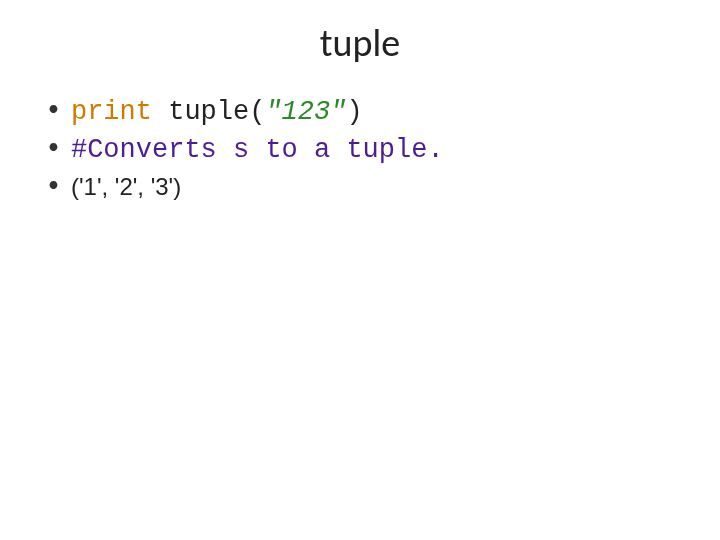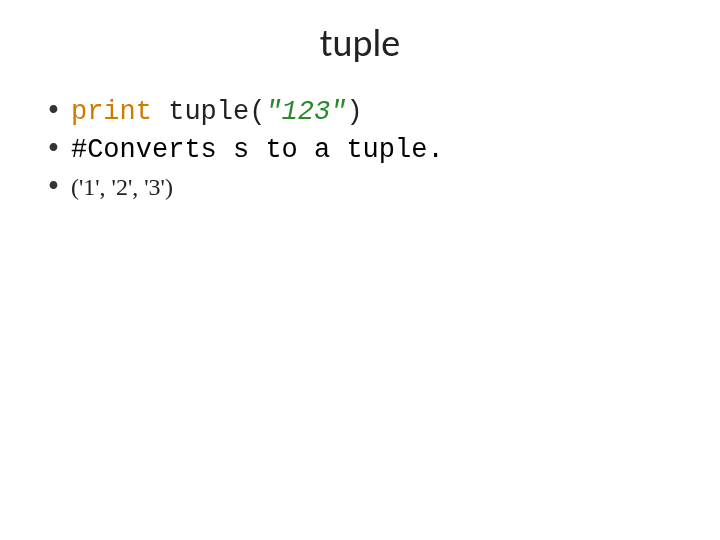--- a/index.html
+++ b/index.html
@@ -45,24 +45,24 @@
       font-family: Consolas, "Courier New", monospace;
       font-size: 27px;
     }
     .kw-orange { color: #d17a00; font-family: Liberation Mono, monospace; }
     .kw-default { color: #222; }
     .kw-paren { color: #222; }
     .kw-string { color: #2a8a2a; font-style: italic; }
     .comment-line {
       font-family: Consolas, "Courier New", monospace;
       font-size: 27px;
-      color: #000000;
+      color: #4c1d95;
     }
     .output-line {
-      font-family: Liberation Serif, serif;
+      font-family: Liberation Sans, sans-serif;
       font-size: 24px;
       color: #222;
     }
   </style>
 </head>
 <body>
 
 <div class="slide">
   <div class="title">tuple</div>
   <div class="content">

